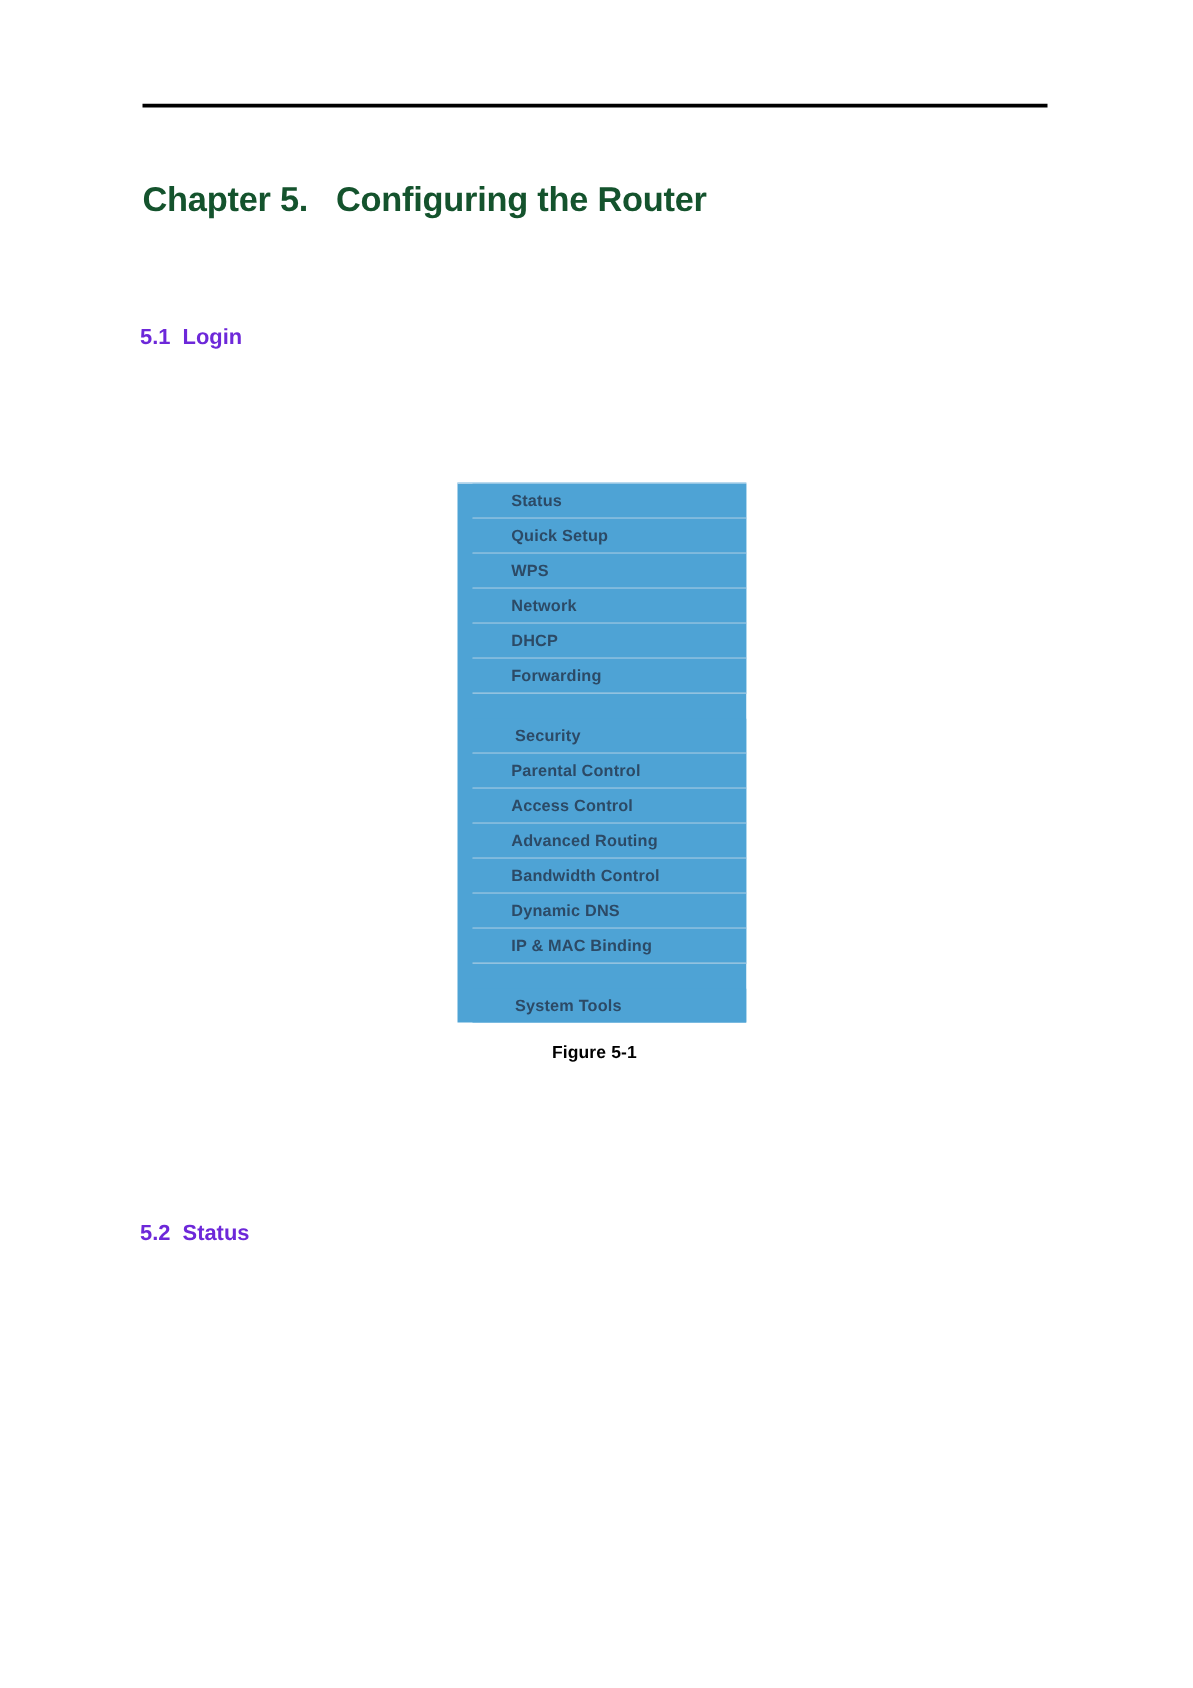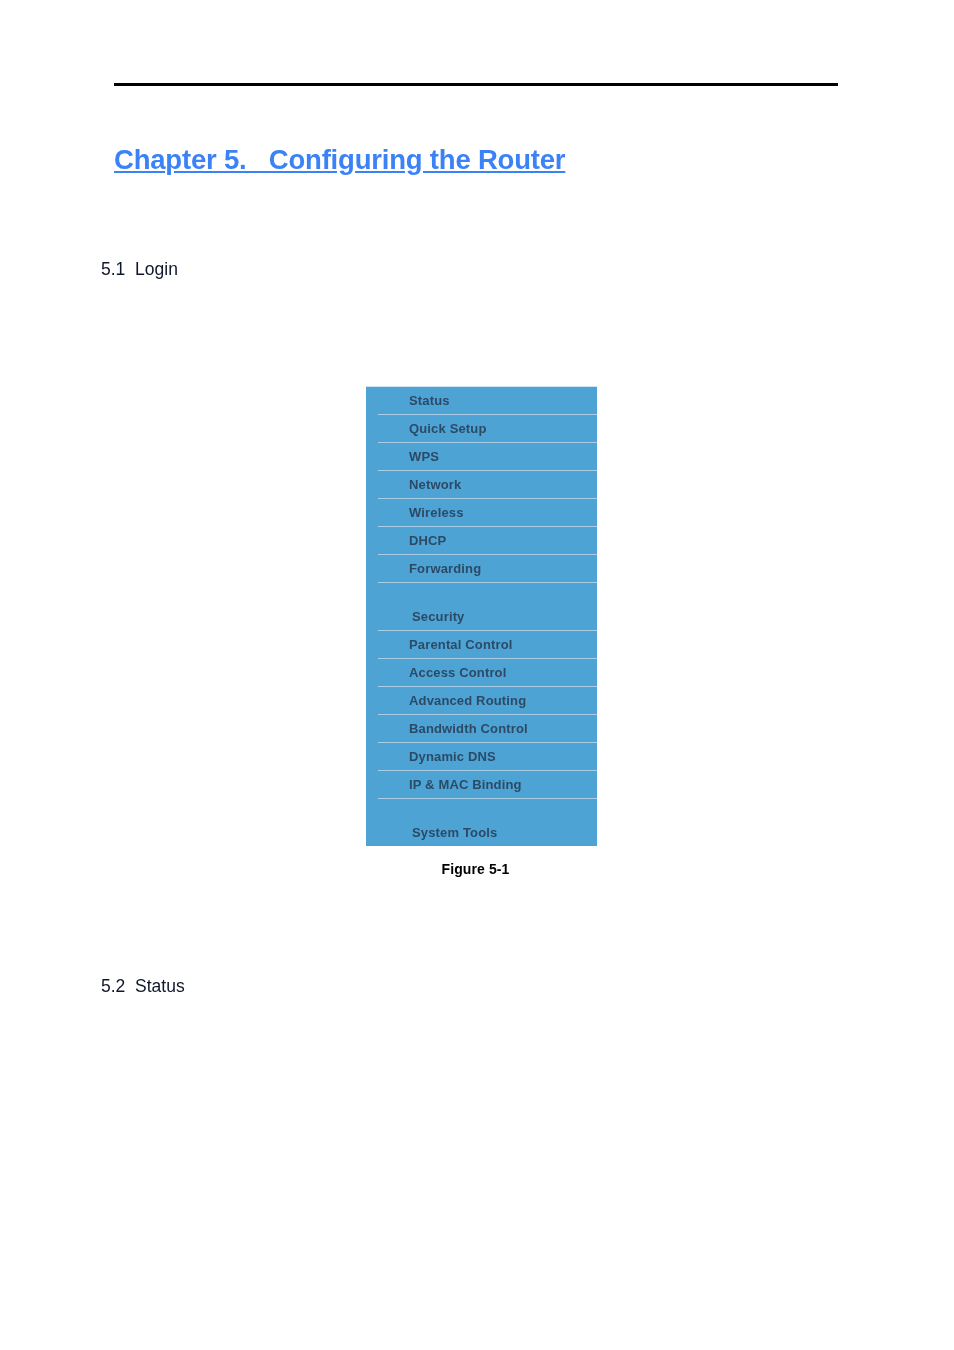--- a/index.html
+++ b/index.html
@@ -37,33 +37,32 @@
   
   .chapter-title {
     position: absolute;
     left: 114px;
     top: 126px;
     font-size: 27.5px;
     font-weight: bold;
     letter-spacing: -0.2px;
     white-space: pre;
     line-height: 1.15;
-    color: #3b82f6;
-    text-decoration: underline;
+    color: #14532d;
   }
 
   
   .section-heading {
     position: absolute;
-    left: 101px;
+    left: 112px;
     font-size: 17.5px;
-    font-weight: normal;
+    font-weight: bold;
     white-space: pre;
     line-height: 1.2;
-    color: #0f172a;
+    color: #6d28d9;
   }
   .section-heading.s51 { top: 244px; }
   .section-heading.s52 { top: 961px; }
 
   
   .figure-block {
     position: absolute;
     left: 366px;
     top: 386px;
     width: 219px;
@@ -128,23 +127,20 @@
       <div class="menu-item">
         <span>Quick Setup</span>
       </div>
       <div class="menu-item">
         <span>WPS</span>
       </div>
       <div class="menu-item">
         <span>Network</span>
       </div>
       <div class="menu-item">
-        <span>Wireless</span>
-      </div>
-      <div class="menu-item">
         <span>DHCP</span>
       </div>
       <div class="menu-item">
         <span>Forwarding</span>
       </div>
       <div class="menu-item indent-a">
         <span>Security</span>
       </div>
       <div class="menu-item">
         <span>Parental Control</span>

